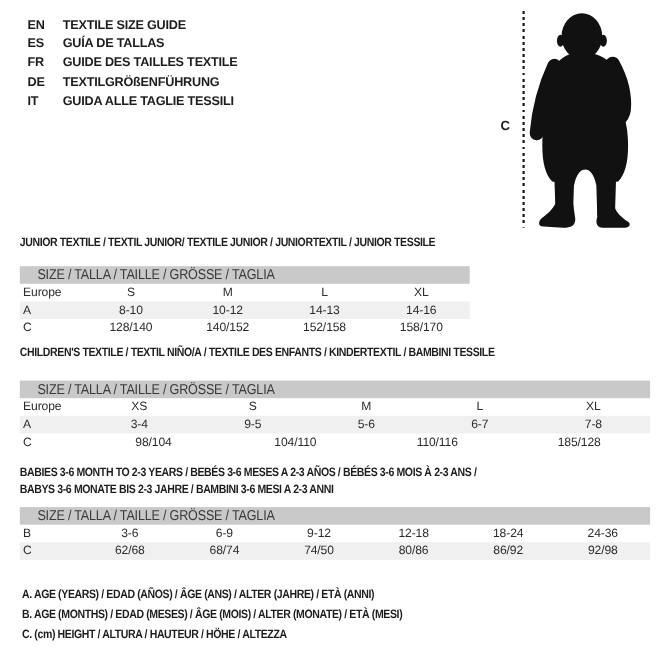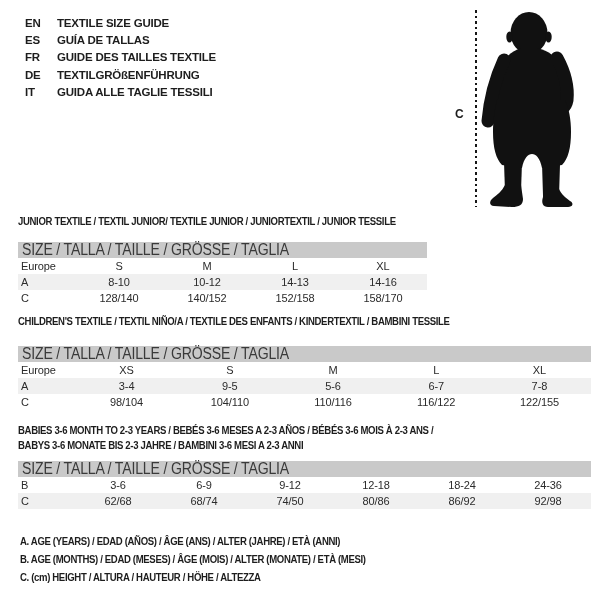--- a/index.html
+++ b/index.html
@@ -30,22 +30,22 @@
   .note-line { font-size:11px; font-weight:700; letter-spacing:-0.4px; line-height:18.2px; white-space:nowrap; }
 
   
   .size-table { }
   #title1 { left:18px; top:214px; }
   #table1 { left:18px; top:242px; width:409px; }
   #title2 { left:18px; top:314px; }
   #table2 { left:18px; top:346px; width:573px; }
   #title3 { left:18px; top:423px; }
   #table3 { left:18px; top:461px; width:573px; }
-  .t-head { height:16px; line-height:16px; background:var(--bar); padding-left:4px;
-    font-size:16px; color:#3a3a3a; letter-spacing:-0.2px; }
+  .t-head { height:16px; line-height:16px; background:var(--bar); padding-left:16px;
+    font-size:13px; color:#3a3a3a; letter-spacing:-0.2px; }
   .t-head .squish { transform:scaleX(0.88); }
   .t-row { display:flex; height:16px; line-height:16px; font-size:11px; color:#2b2b2b; letter-spacing:-0.1px; }
   .t-row.shaded { background:var(--shade); }
   .t-label { width:57px; padding-left:3px; }
   .t-cell { flex:1; text-align:center; }
 </style>
 </head>
 <body style="--bar: #c9c9c9; --shade: #f0f0f0;">
 
 <div class="abs lang-list">
@@ -136,22 +136,21 @@
       <div class="t-cell">9-5</div>
       <div class="t-cell">5-6</div>
       <div class="t-cell">6-7</div>
       <div class="t-cell">7-8</div>
     </div>
     <div class="t-row">
       <div class="t-label">C</div>
       <div class="t-cell">98/104</div>
       <div class="t-cell">104/110</div>
       <div class="t-cell">110/116</div>
-      <div class="t-cell">116/122</div>
-      <div class="t-cell">122/155</div>
+      <div class="t-cell">185/128</div>
     </div>
   </div>
 
 <div class="abs sec-title" id="title3">
   <div><span class="squish">BABIES 3-6 MONTH TO 2-3 YEARS / BEBÉS 3-6 MESES A 2-3 AÑOS / BÉBÉS 3-6 MOIS À 2-3 ANS /</span></div>
   <div><span class="squish">BABYS 3-6 MONATE BIS 2-3 JAHRE / BAMBINI 3-6 MESI A 2-3 ANNI</span></div>
 </div>
 <div class="abs size-table" id="table3">
     <div class="t-head"><span class="squish">SIZE / TALLA / TAILLE / GRÖSSE / TAGLIA</span></div>
     <div class="t-row">

